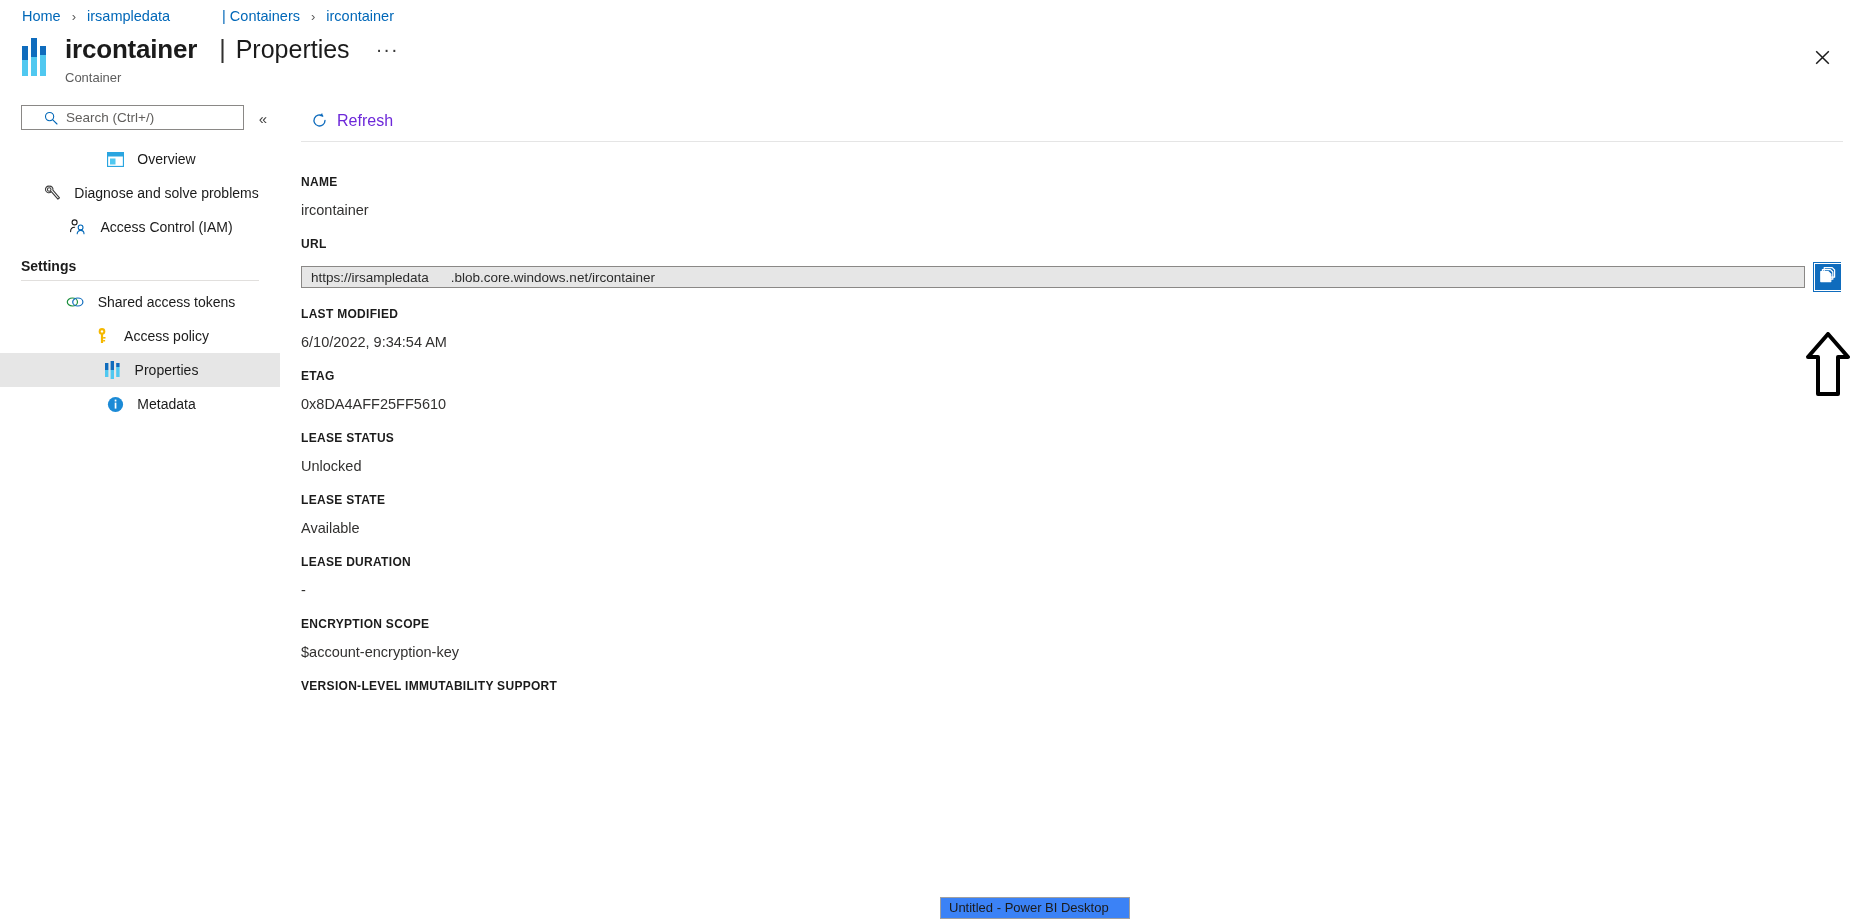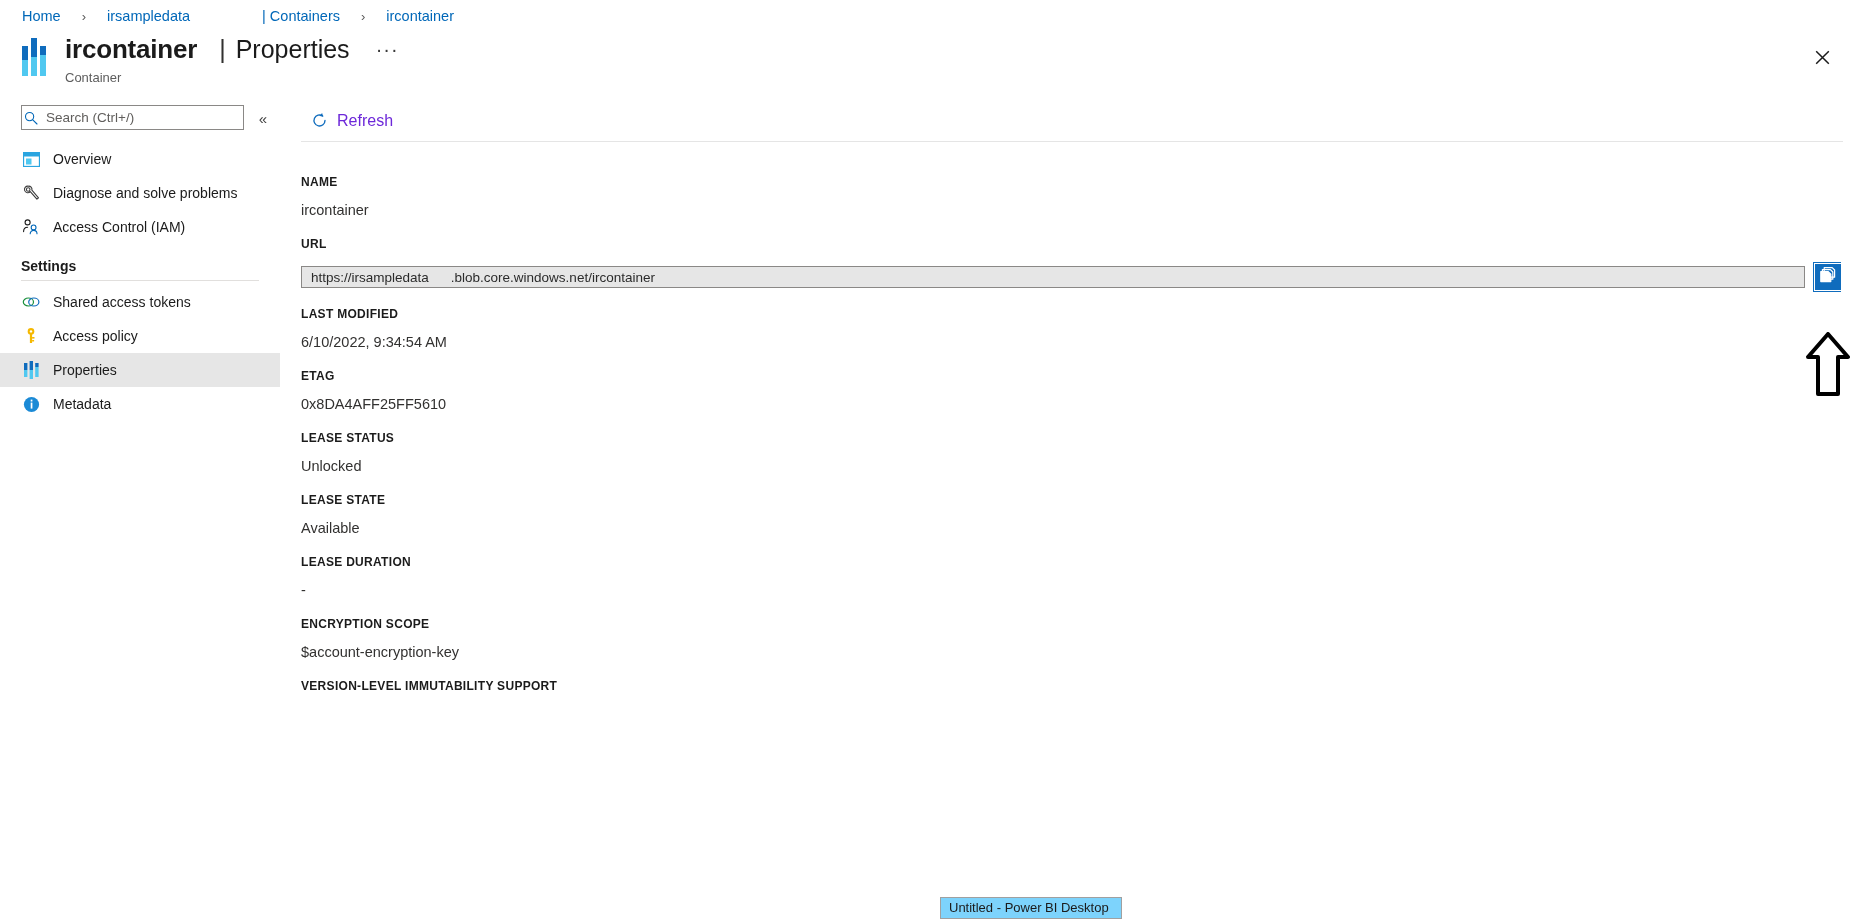--- a/index.html
+++ b/index.html
@@ -10,21 +10,21 @@
     background: #ffffff;
     font-family: "Liberation Sans", sans-serif;
     -webkit-font-smoothing: antialiased;
   }
   .page { position: relative; width: 1853px; height: 919px; background:#fff; }
 
   
   .breadcrumb {
     position: absolute; left: 22px; top: 8px;
     font-size: 14.5px; color: #0067b8;
-    display: flex; align-items: center; gap: 13px;
+    display: flex; align-items: center; gap: 3px;
     white-space: nowrap;
   }
   .crumb { color:#0067b8; cursor: pointer; }
   .crumb-sep { color:#5a5a5a; margin: 0 8px; font-size: 13px; }
   .crumb-pipe { color:#0067b8;margin-left:28px; }
   .crumb-gap { display:inline-block; width: 18px; }
 
   
   .title-row {
     position: absolute; left: 22px; top: 34px;
@@ -70,38 +70,38 @@
   }
 
   
   .sidebar {
     position:absolute; left:0; top: 100px; width: 280px; height: 819px;
     background:#fff;
   }
   .search-wrap {
     position:absolute; left: 21px; top: 5px; width: 223px; height: 25px;
     border: 1px solid #8a8886; background:#fff;
-    display:flex; align-items:center; padding: 0 2px;
+    display:flex; align-items:center; padding: 0 22px;
   }
   .search-icon-g { width:14px; height:14px; flex:none; margin-right:6px; }
   .search-input {
     border:none; outline:none; width: 100%; font-size:13.5px;
     color:#323130; font-family:"Liberation Sans", sans-serif; background:transparent;
   }
   .search-input::placeholder { color:#605e5c; }
   .collapse-btn {
     position:absolute; left: 253px; top: 8px; width:20px; height:20px;
     display:flex; align-items:center; justify-content:center;
     color:#424242; font-size:15px; cursor:pointer; user-select:none;
   }
 
   .nav { position:absolute; left:0; top: 42px; width: 280px; }
   .nav-item {
     display:flex; align-items:center; height: 34px; padding-left: 21px;
-    cursor:pointer; position:relative;
+    cursor:pointer; position:relative;justify-content:center;
   }
   .nav-item.active { background:#e6e6e6; }
   .nav-ico {
     width: 20px; height: 20px; margin-right: 12px; flex:none;
     display:flex; align-items:center; justify-content:center;
   }
   .nav-label { font-size: 14px; color:#1b1b1b; white-space:nowrap; }
   .nav-group {
     font-size: 14px; font-weight: 700; color:#1b1b1b;
     padding: 14px 0 6px 21px;
@@ -156,22 +156,22 @@
 
   
   .arrow-ann {
     position:absolute; left: 1805px; top: 332px; width: 46px; height: 64px;
     pointer-events:none;
   }
 
   
   .taskbar-tip {
     position:absolute; left: 940px; top: 897px;
-    background:#7dd3fc; border: 1px solid #a0a0a0;
-    padding: 2px 12px 3px 8px; font-size: 13px; color:#1b1b1b;
+    background:#3b82f6; border: 1px solid #a0a0a0;
+    padding: 2px 20px 3px 8px; font-size: 13px; color:#1b1b1b;
     white-space:nowrap;
   }
 </style>
 </head>
 <body>
 
 <div class="page">
 
   <div class="breadcrumb">
     <span class="crumb">Home</span>

